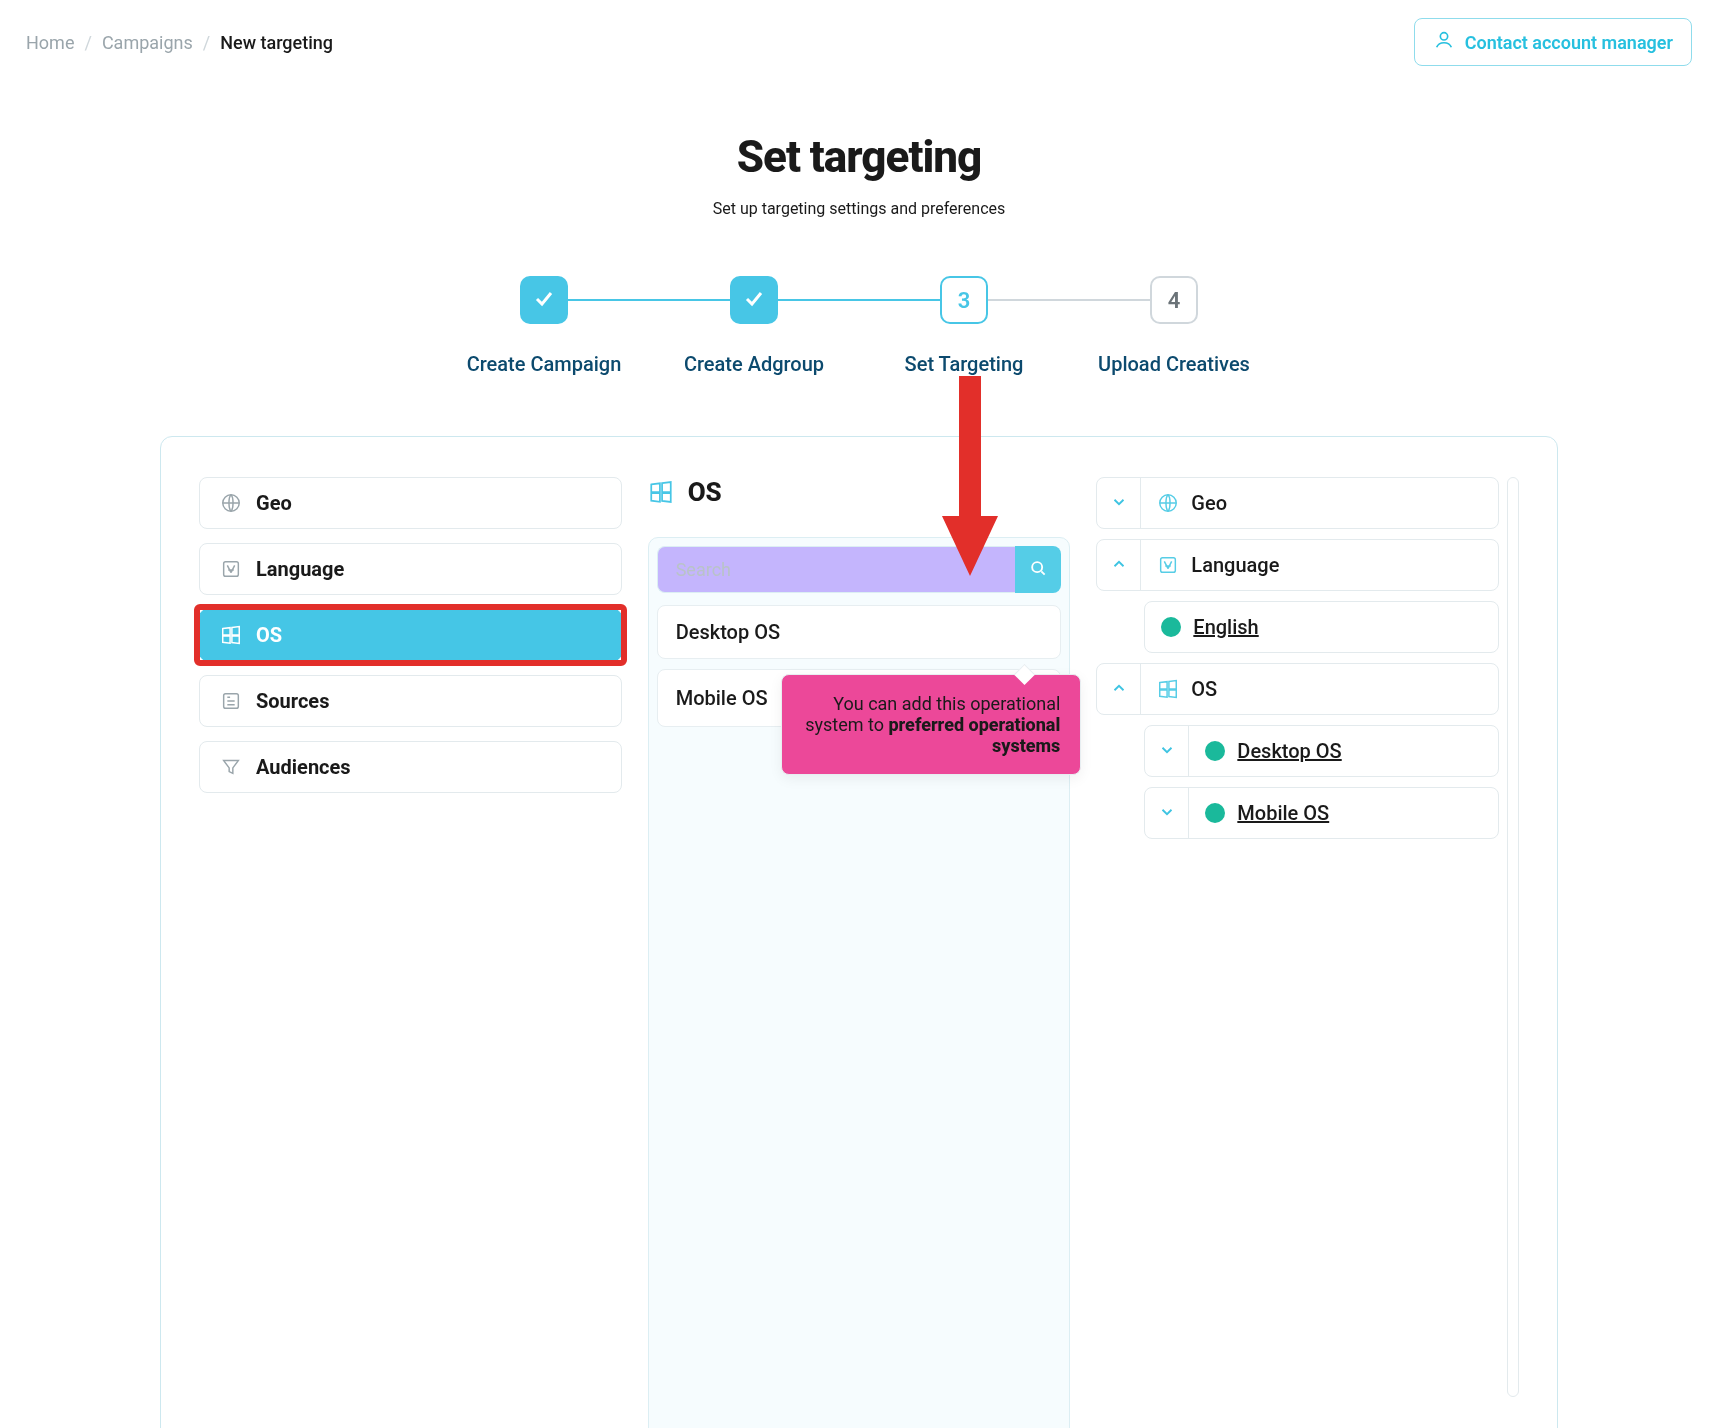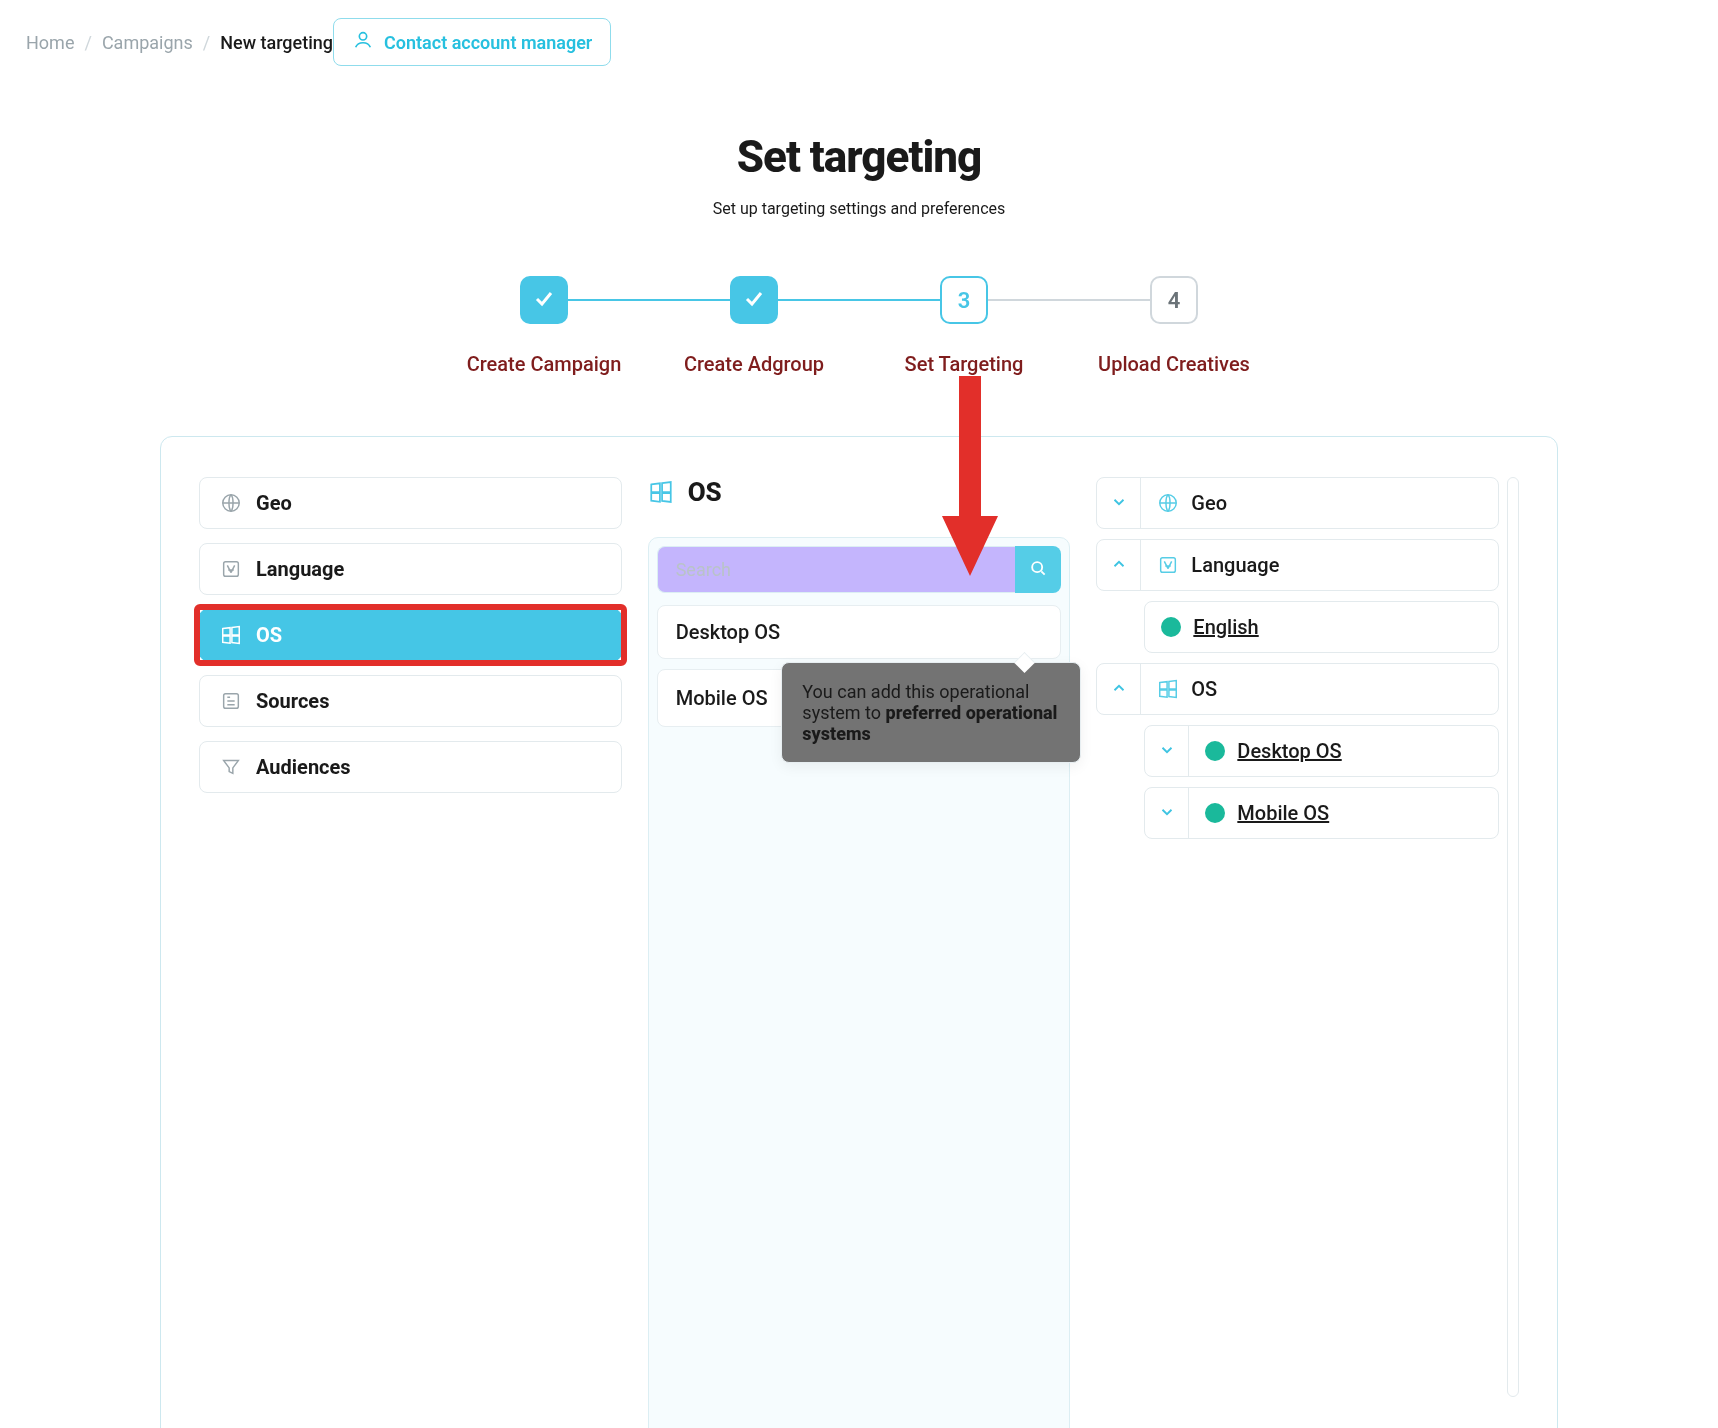--- a/index.html
+++ b/index.html
@@ -1,18 +1,18 @@
 <!DOCTYPE html>
 <html><head>
   <meta charset="utf-8">
   <style>
     * { box-sizing: border-box; margin: 0; padding: 0; font-family: -apple-system, BlinkMacSystemFont, "Segoe UI", Roboto, Helvetica, Arial, sans-serif; }
     body { background: #fff; color: #1a1a1a; font-size: 14px; }
     .page { width: 1718px; min-height: 1428px; position: relative; }
-    .topbar { display: flex; align-items: center; padding: 18px 26px 10px; }
+    .topbar { display: flex; justify-content: space-between; align-items: center; padding: 18px 26px 10px; }
     .breadcrumb { display: flex; align-items: center; gap: 10px; color: #9aa5ab; font-size: 18px; }
     .breadcrumb a { color: #9aa5ab; text-decoration: none; cursor: pointer; }
     .breadcrumb .sep { color: #cfd7db; }
     .breadcrumb .current { color: #1a1a1a; font-weight: 500; }
     .contact-btn { border: 1.5px solid #8fdcec; color: #27c0df; background: #fff; border-radius: 8px; padding: 10px 18px; display: flex; align-items: center; gap: 10px; font-size: 18px; font-weight: 600; cursor: pointer; }
     .contact-btn svg { width: 22px; height: 22px; stroke: #27c0df; }
 
     .header { text-align: center; margin-top: 55px; }
     .header h1 { font-size: 44px; font-weight: 800; letter-spacing: -1px; }
     .header p  { font-size: 16px; color: #1a1a1a; margin-top: 16px; font-weight: 400;}
@@ -21,21 +21,21 @@
     .step { display: flex; flex-direction: column; align-items: center; width: 210px; position: relative; }
     .step-box { width: 48px; height: 48px; border-radius: 10px; display: flex; align-items: center; justify-content: center; font-size: 22px; font-weight: 600; }
     .step.done .step-box { background: #47c6e6; color: #fff; }
     .step.done .step-box svg { width: 24px; height: 24px; stroke: #fff; fill:none; stroke-width:3;}
     .step.current .step-box { border: 2px solid #47c6e6; color: #47c6e6; background: #fff; }
     .step.pending .step-box { border: 2px solid #d0d7dc; color: #6b7378; background: #fff; }
     .step-line { position: absolute; height: 2px; top: 23px; left: 50%; width: 100%; margin-left: 24px; z-index: -1; }
     .step:last-child .step-line { display:none;}
     .step.done .step-line, .step.current-prev .step-line { background: #47c6e6; }
     .step-line.grey { background: #d0d7dc; }
-    .step-label { margin-top: 28px; font-size: 20px; color: #7f1d1d; font-weight: 500; }
+    .step-label { margin-top: 28px; font-size: 20px; color: #0c4a6e; font-weight: 500; }
 
     .content-panel { margin: 60px 160px 0; border: 1px solid #cde8ef; border-radius: 12px; padding: 40px 38px 40px 38px; min-height: 1000px; display: flex; gap: 26px; }
     .col { flex: 1; min-width: 0; }
     .col-title { display: flex; align-items: center; gap: 14px; font-size: 26px; font-weight: 800; margin-bottom: 30px; }
     .col-title .icon { width: 26px; height: 26px; color: #47c6e6; display:inline-flex; align-items:center; justify-content:center;}
     .col-title .icon svg { width: 26px; height: 26px; stroke: #47c6e6; fill:none; stroke-width:1.6;}
 
     
     .tlist { display: flex; flex-direction: column; gap: 0; }
     .titem { display: flex; align-items: center; gap: 14px; border: 1px solid #e3eaed; border-radius: 8px; padding: 13px 20px; font-size: 20px; font-weight: 700; cursor: pointer; background:#fff; position:relative; }
@@ -49,21 +49,21 @@
     
     .os-panel { border: 1px solid #dceef3; border-radius: 10px; background: #f6fcfe; padding: 8px; height: 920px; position:relative;}
     .search-wrap { display: flex; gap: 0; margin-bottom: 12px; }
     .search-input { flex: 1; border: 1px solid #dceef3; border-right: none; border-radius: 8px 0 0 8px; padding: 12px 18px; font-size: 18px; outline: none; background:#c4b5fd; }
     .search-input::placeholder { color:#b9c3c8;}
     .search-btn { width: 46px; background: #55cde7; border: none; border-radius: 0 8px 8px 0; display: flex; align-items: center; justify-content: center; cursor: pointer; }
     .search-btn svg { width: 20px; height: 20px; stroke: #fff; fill:none; stroke-width:2.2;}
     .os-row { background: #fff; border: 1px solid #e7eef1; border-radius: 8px; padding: 14px 18px; font-size: 20px; font-weight: 500; display:flex; align-items:center; justify-content:space-between; cursor:pointer;}
     .os-row + .os-row { margin-top: 10px; }
     .add-btn { width: 28px; height: 28px; border-radius: 50%; background: #11b89a; color:#fff; display:flex; align-items:center; justify-content:center; font-size:20px; font-weight:700; line-height:1; cursor:pointer; border:none;}
-    .tooltip { position:absolute; top:124px; right:-12px; width: 300px; background:#737373; border:1px solid #e7eef1; border-radius:8px; padding:18px 20px; text-align:left; font-size:18px; box-shadow:0 4px 14px rgba(0,0,0,.06);}
+    .tooltip { position:absolute; top:136px; right:-12px; width: 300px; background:#ec4899; border:1px solid #e7eef1; border-radius:8px; padding:18px 20px; text-align:right; font-size:18px; box-shadow:0 4px 14px rgba(0,0,0,.06);}
     .tooltip .strong { font-weight:800;}
     .tooltip::before{content:"";position:absolute;top:-8px;right:48px;width:14px;height:14px;background:#fff;border-left:1px solid #e7eef1;border-top:1px solid #e7eef1;transform:rotate(45deg);}
 
     
     .sel-panel { height: 920px; display:flex; gap:8px;}
     .sel-list { flex:1; display:flex; flex-direction:column; gap:10px;}
     .sel-item { display:flex; align-items:center; background:#fff; border:1px solid #e3eaed; border-radius:8px; overflow:hidden;}
     .toggle-cell { width:44px; align-self:stretch; border-right:1px solid #e3eaed; display:flex;align-items:center;justify-content:center; cursor:pointer;}
     .toggle-cell svg{width:18px;height:18px;stroke:#3ec4e2;fill:none;stroke-width:2.5;}
     .sel-body{flex:1; display:flex;align-items:center;gap:12px;padding:13px 16px;font-size:20px;font-weight:500;}

